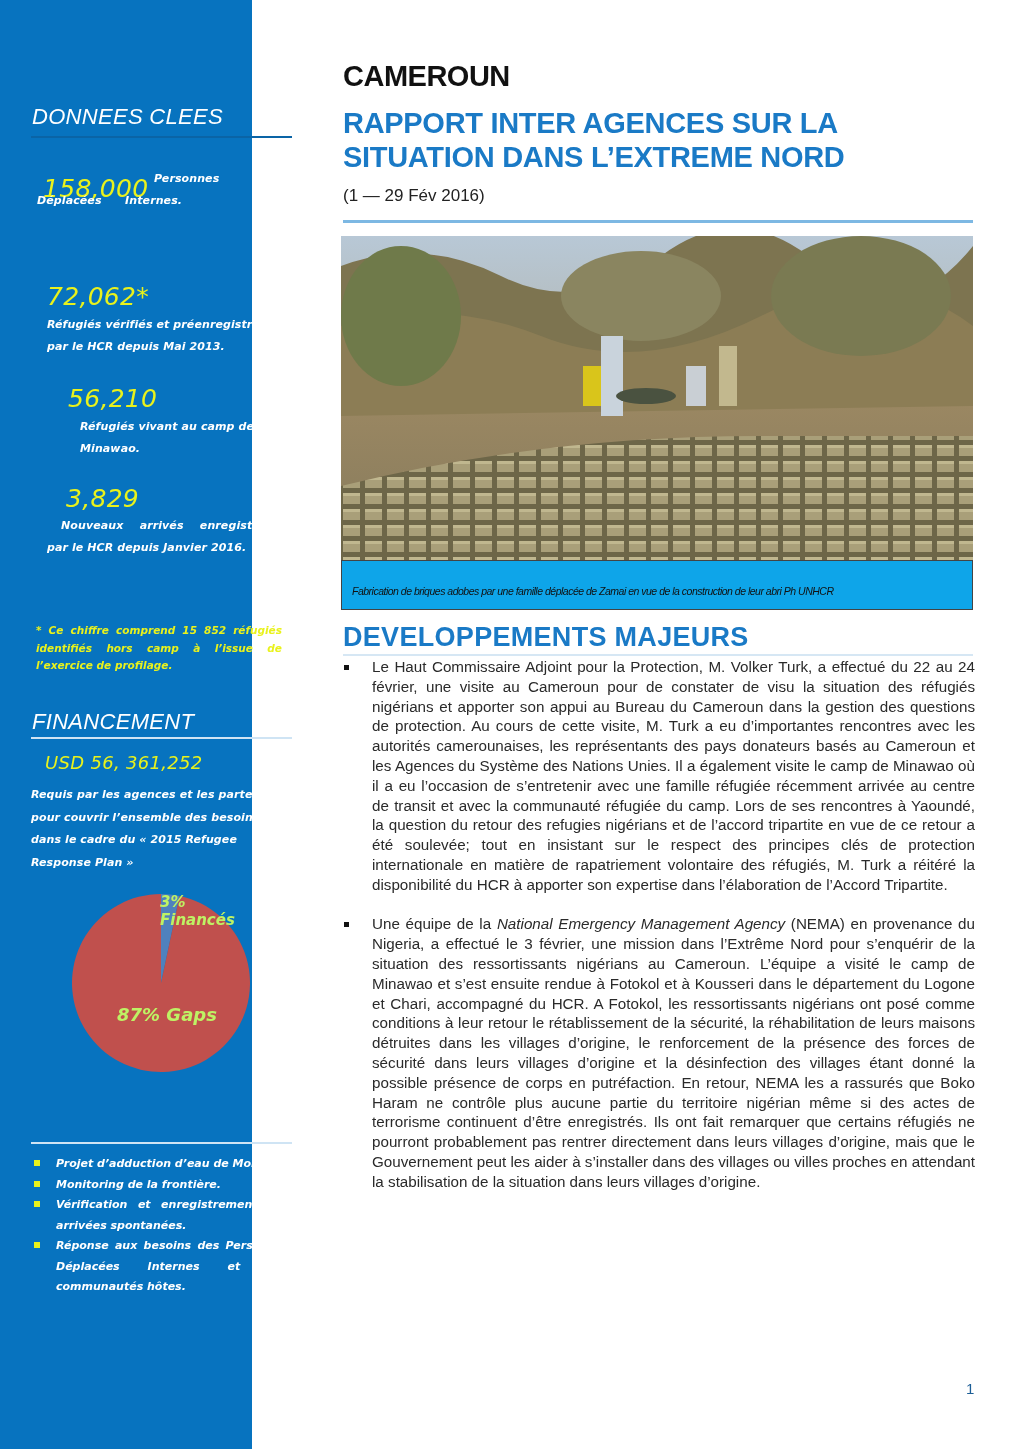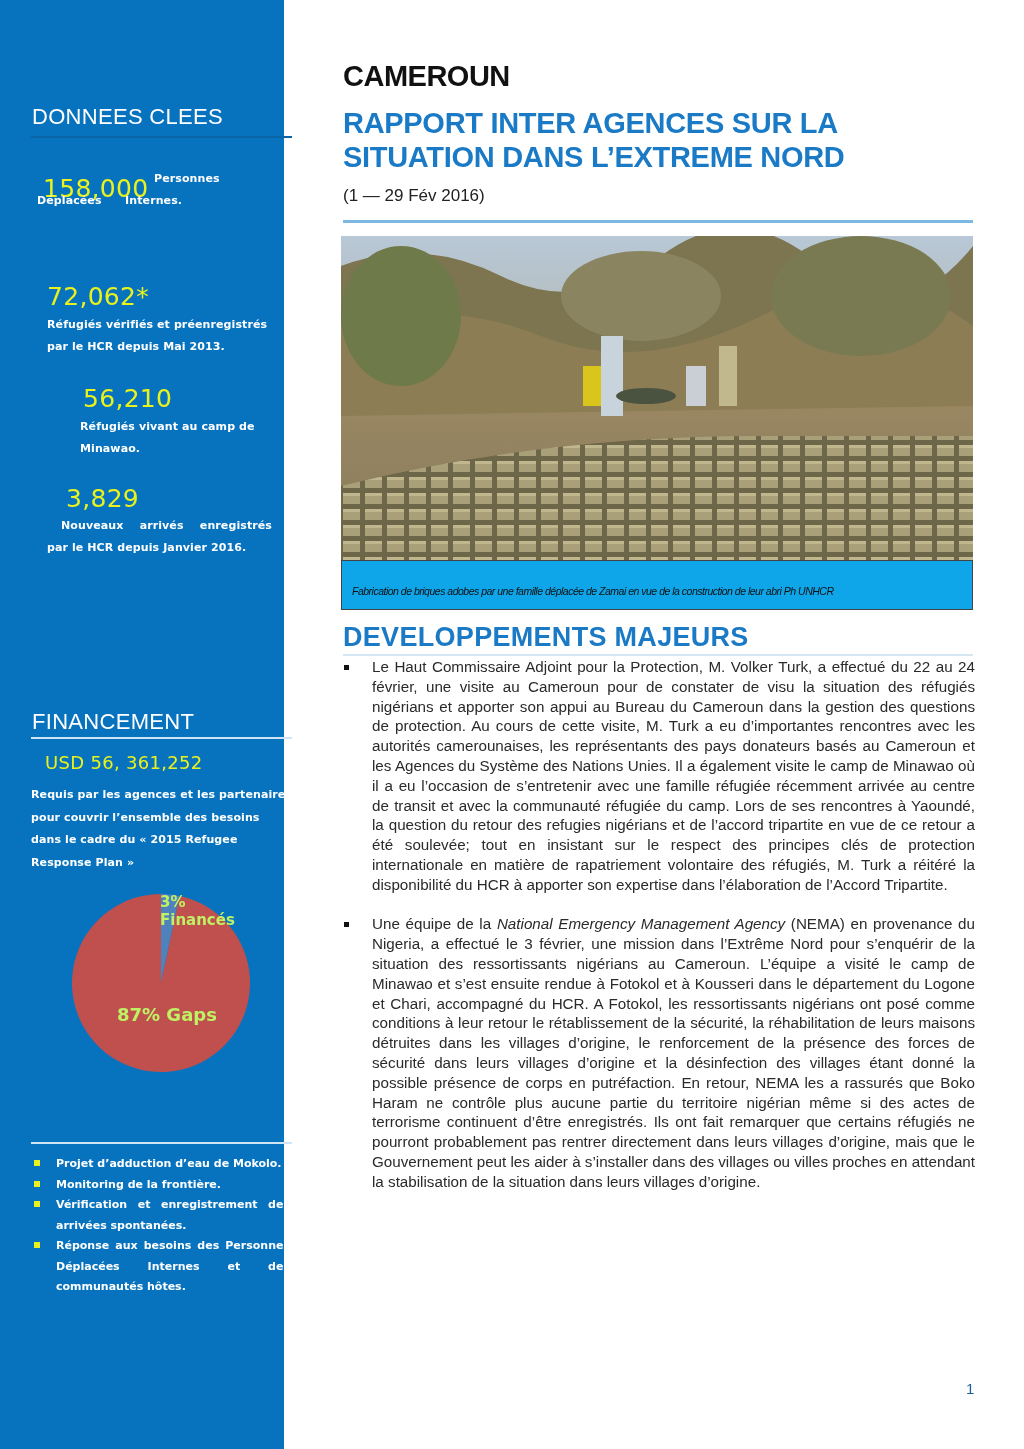--- a/index.html
+++ b/index.html
@@ -1,23 +1,24 @@
 <!DOCTYPE html>
 <html><head>
   <meta charset="utf-8">
   <style>
     * { box-sizing: border-box; margin: 0; padding: 0; }
     html, body { width: 1024px; height: 1449px; background: #ffffff; overflow: hidden; }
     body { position: relative; font-family: "Liberation Sans", sans-serif; color: #222; }
 
     
     .sidebar {
-      position: absolute; left: 0; top: 0; width: 284px; height: 1449px;
+      position: absolute; left: 0; top: 0; width: 252px; height: 1449px;
       background: #0773bf; color: #ffffff;
       font-family: "DejaVu Sans", sans-serif;
+      font-style: italic;
     }
     .side-h {
       position: absolute; left: 32px; width: 260px;
       font-size: 22px; font-weight: normal; color: #ffffff; letter-spacing: 0.3px;
       font-family: "Liberation Sans", sans-serif;
     }
     .side-rule { position: absolute; left: 31px; width: 261px; height: 2px; }
     .rule-dark { background: #0a64a6; }
     .rule-light { background: #cfe4f4; }
     .big-num {
@@ -91,26 +92,27 @@
   <div class="side-h" style="top:104px;">DONNEES CLEES</div>
   <div class="side-rule rule-dark" style="top:136px;"></div>
 
   <div class="big-num" style="left:43px; top:157px;margin-top:17px;">158,000</div>
   <div class="small-w" style="left:154px; top:168px;">Personnes</div>
   <div class="small-w" style="left:37px; top:190px; white-space:pre;">Déplacées      Internes.</div>
 
   <div class="big-num" style="left:47px; top:282px;">72,062*</div>
   <div class="small-w" style="left:47px; top:314px; width:225px;">Réfugiés vérifiés et préenregistrés par le HCR depuis Mai 2013.</div>
 
-  <div class="big-num" style="left:83px; top:384px;text-align:right;">56,210</div>
+  <div class="big-num" style="left:68px; top:384px;text-align:right;">56,210</div>
   <div class="small-w" style="left:80px; top:416px; width:190px;">Réfugiés vivant au camp de Minawao.</div>
 
   <div class="big-num" style="left:66px; top:484px;">3,829</div>
   <div class="small-w" style="left:47px; top:515px; width:225px; text-indent:14px; text-align:justify;">Nouveaux arrivés enregistrés par le HCR depuis Janvier 2016.</div>
 
+  <div class="footnote">* Ce chiffre comprend 15 852 réfugiés identifiés hors camp à l’issue de l’exercice de profilage.</div>
 
   <div class="side-h" style="top:709px;">FINANCEMENT</div>
   <div class="side-rule rule-light" style="top:737px;"></div>
   <div class="big-num" style="left:33px; top:752px; font-size:18px;margin-left:12px;">USD 56, 361,252</div>
   <div class="small-w" style="left:31px; top:784px; width:262px; line-height:22.5px;">Requis par les agences et les partenaires pour couvrir l’ensemble des besoins dans le cadre du « 2015 Refugee Response Plan »</div>
 
   <div class="pie-wrap">
     <svg id="pie" width="182" height="182" viewBox="0 0 182 182">
         <path d="M91,91 L91,2 A89,89 0 0 1 109.5041404827806,3.944863534691308 Z" fill="#4f81bd"></path>
         <path d="M91,91 L109.5041404827806,3.944863534691308 A89,89 0 1 1 90.99999999999999,2 Z" fill="#c0504d"></path>

